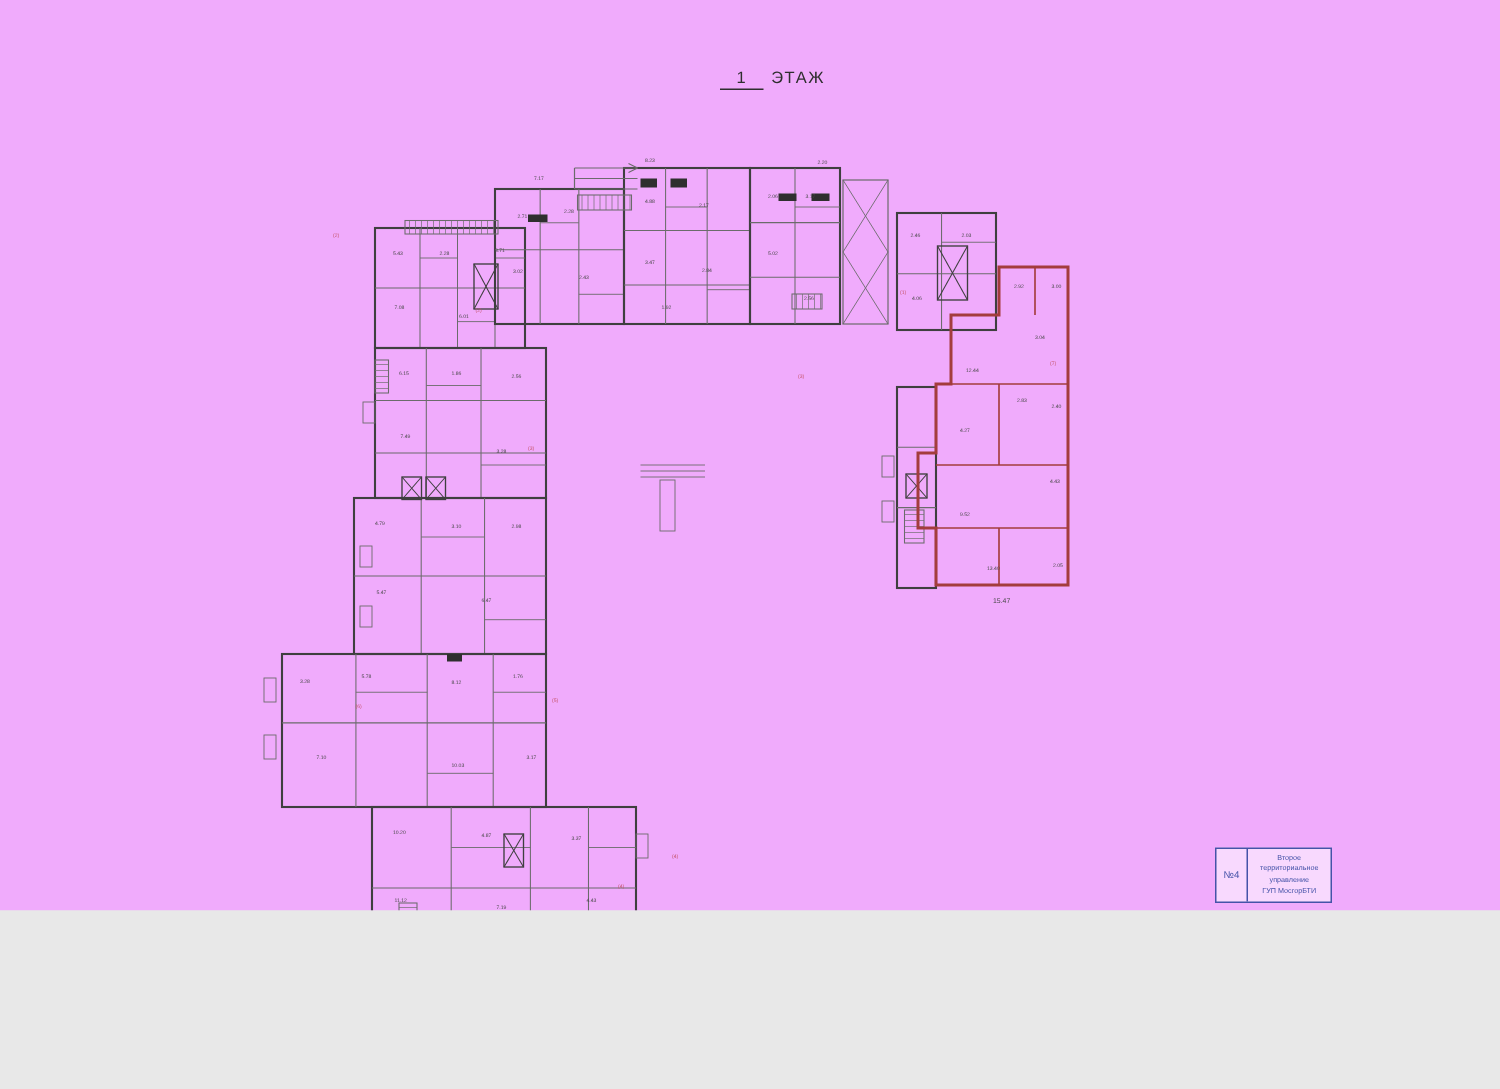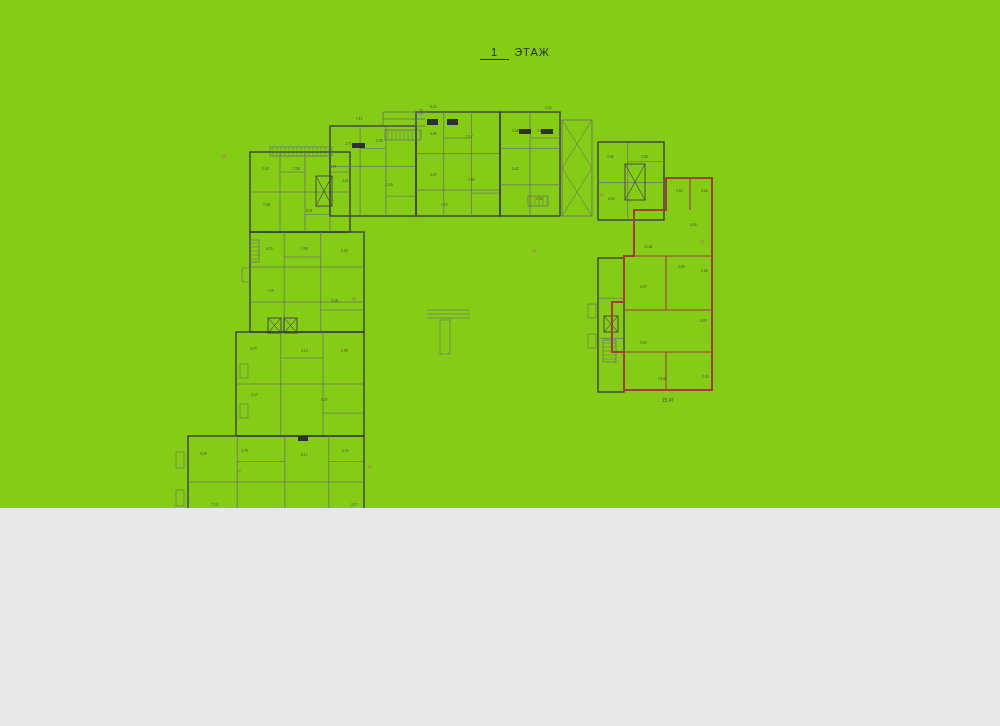--- a/index.html
+++ b/index.html
@@ -1,16 +1,16 @@
 <!DOCTYPE html>
 <html style="--blue: #4553a8;"><head>
 <meta charset="utf-8">
 <style>
   html,body{margin:0;padding:0;background:#e8e8e8;}
-  .page{position:relative;width:1000px;height:508px;background:#84cc16;overflow:hidden;
+  .page{position:relative;width:1000px;height:607px;background:#f0abfc;overflow:hidden;
         font-family:"Liberation Sans",sans-serif;}
   .title{position:absolute;left:455px;top:46px;width:120px;text-align:center;
          font-size:11px;color:#2e2e2e;letter-spacing:1px;}
   .t-num{display:inline-block;border-bottom:1.2px solid #2e2e2e;padding:0 11px 1px;}
   .t-word{margin-left:5px;}
   .scale{position:absolute;left:30px;top:670px;font-size:7px;color:#4c4c4c;letter-spacing:.3px;}
   .plan-wrap{position:absolute;left:0;top:0;}
   .stamp{position:absolute;left:810px;top:565px;width:78px;height:37px;
          border:1px solid var(--blue,#4553a8);display:flex;color:var(--blue,#4553a8);
          background:rgba(255,255,255,.55);box-sizing:border-box;}

